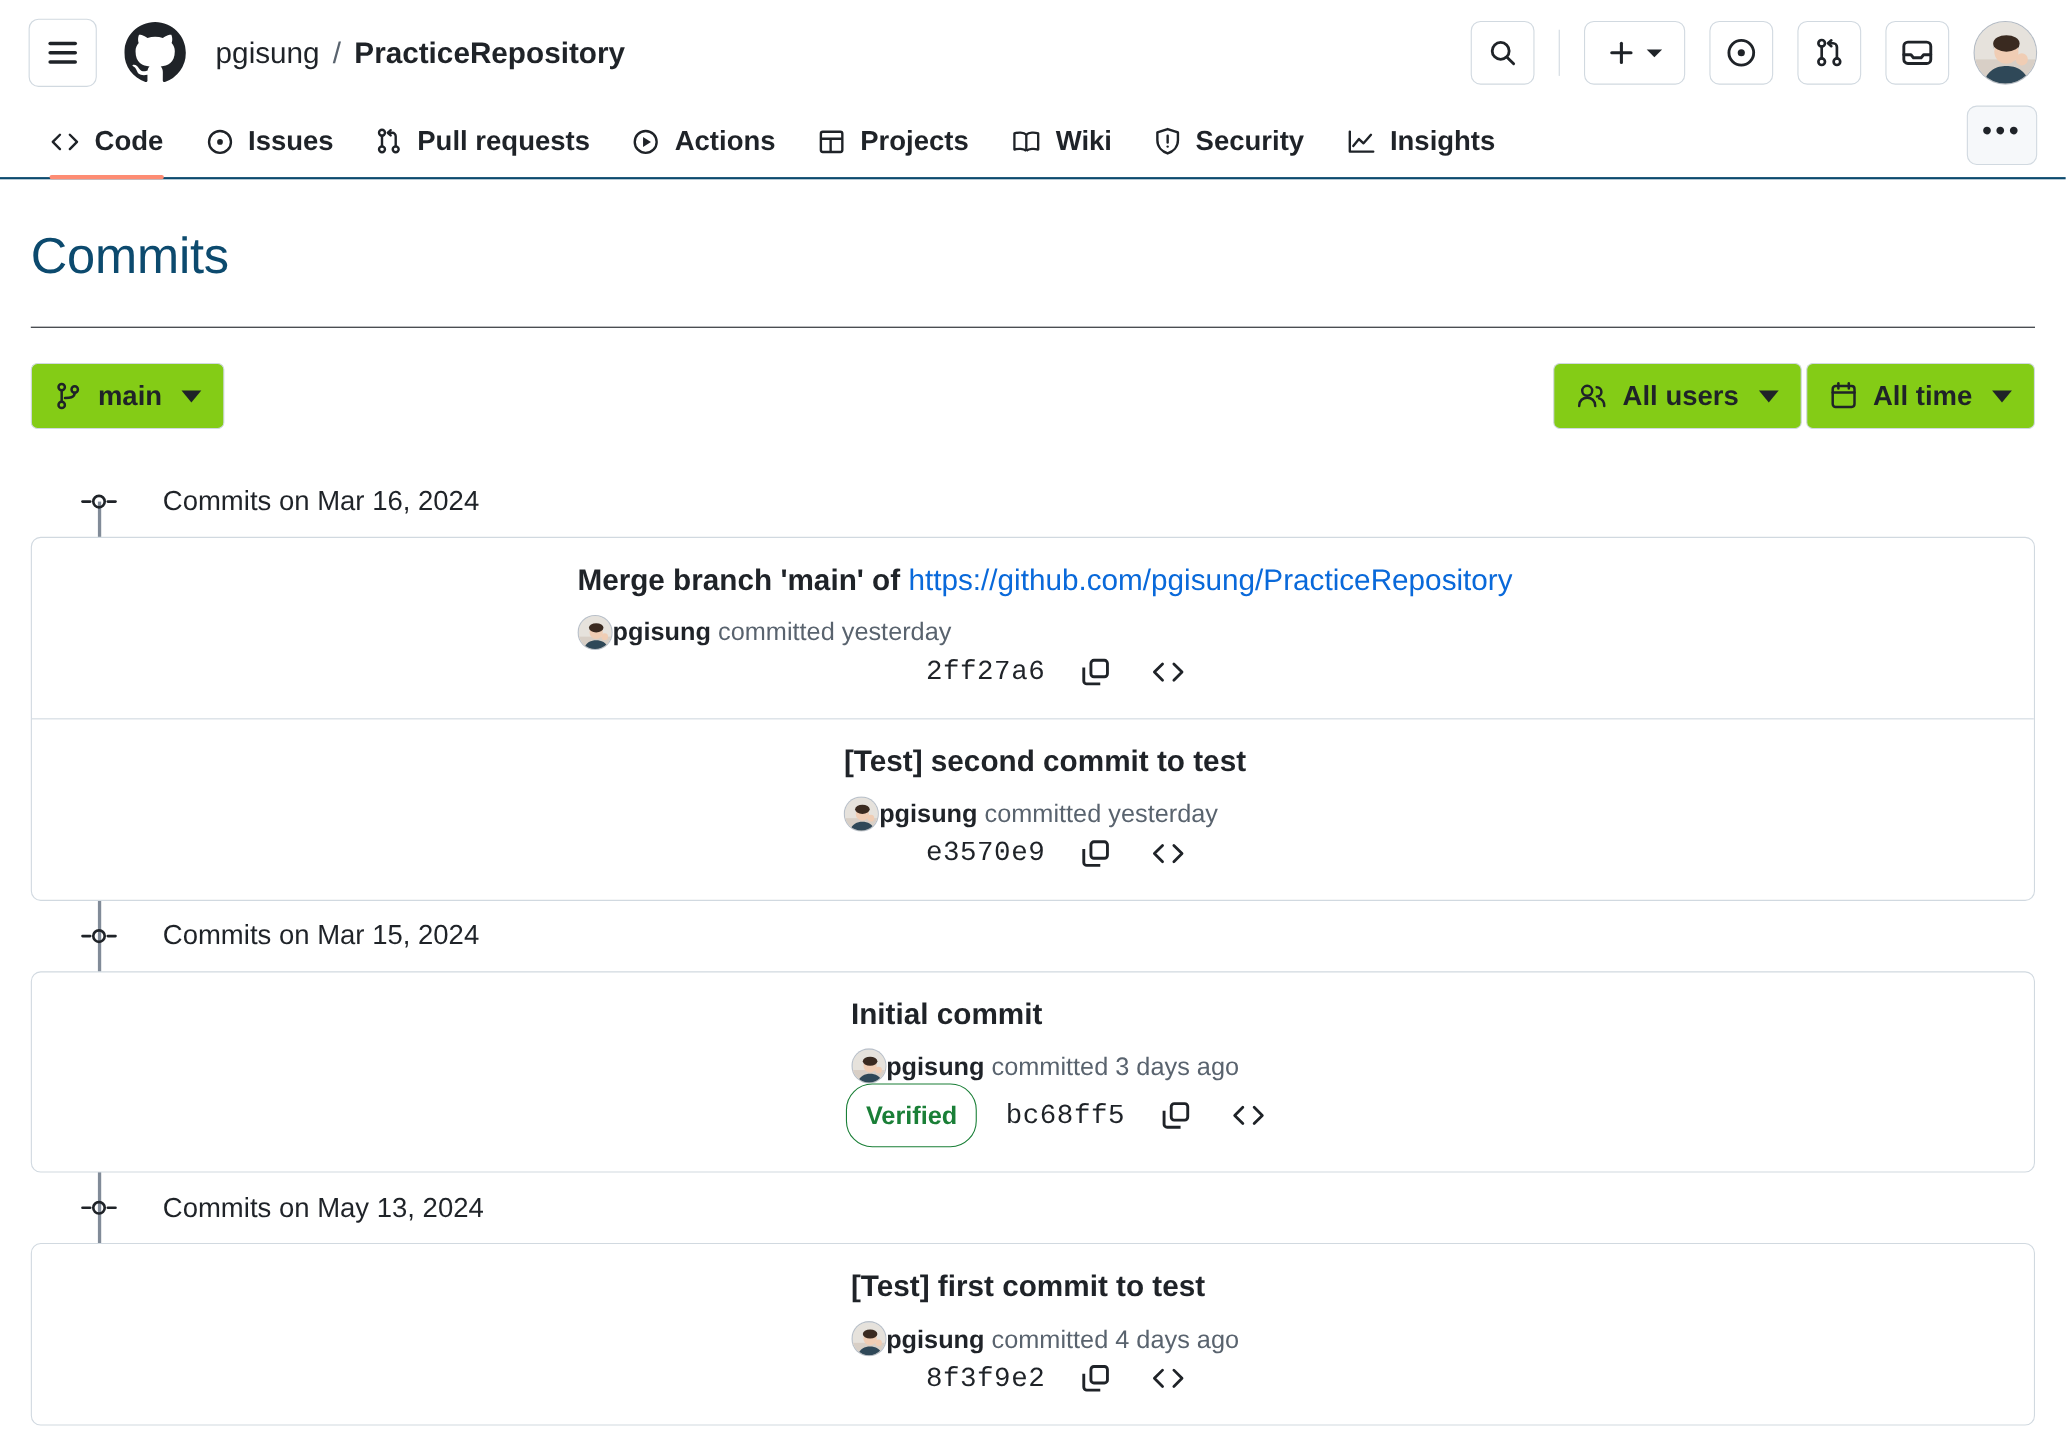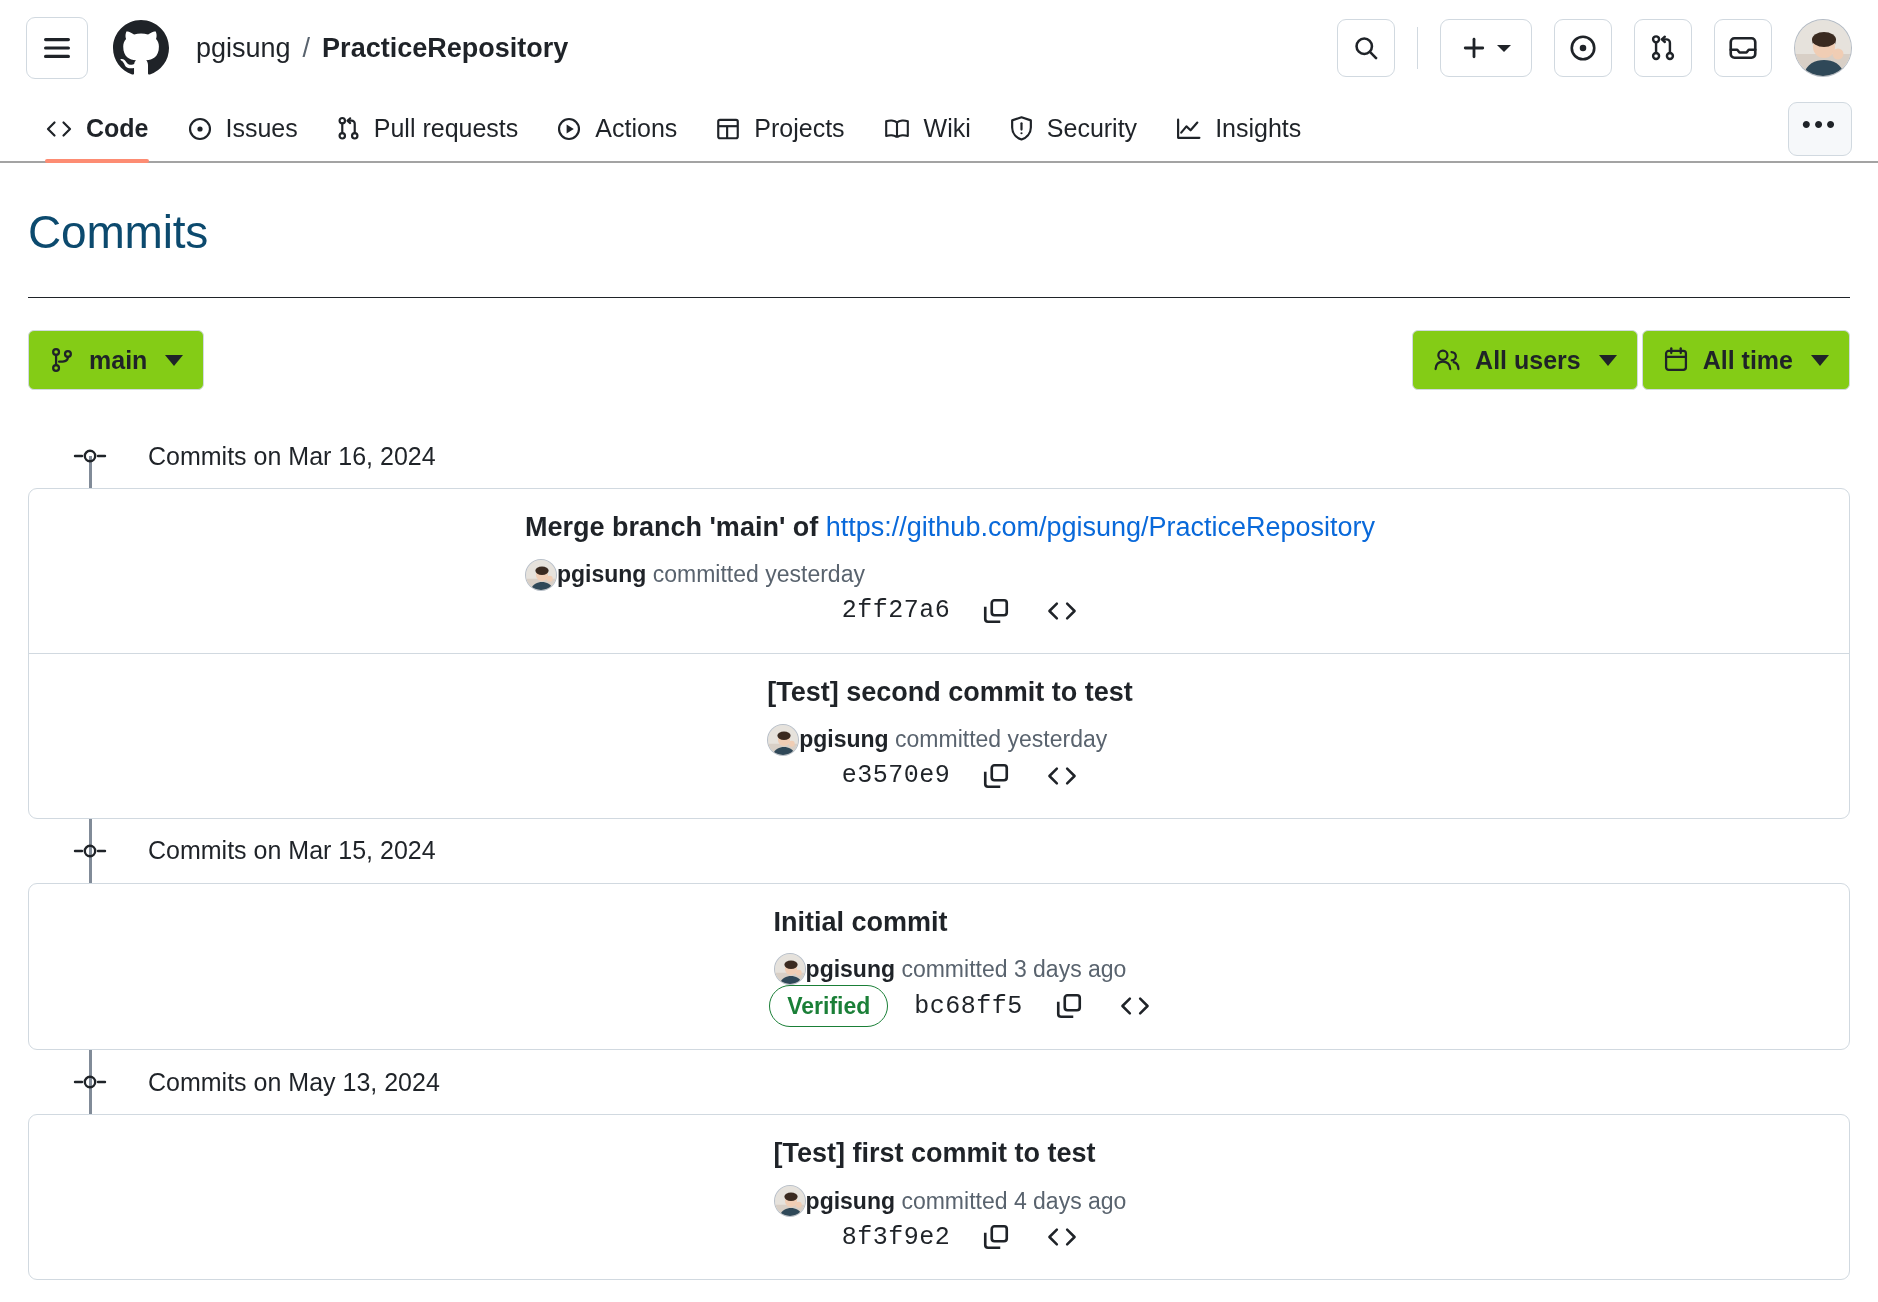--- a/index.html
+++ b/index.html
@@ -100,42 +100,42 @@
     overflow: hidden;
     cursor: pointer;
     border: 1px solid rgba(31,35,40,.15);
     background: #cdd5de;
   }
 
   
   .repo-nav {
     height: 67px;
     display: flex;
-    align-items: center;
     padding: 0 26px;
-    border-bottom: 2px solid #a3a3a3;
+    border-bottom: 2px solid #0c4a6e;
     position: relative;
   }
   .nav-list {
     display: flex;
     align-items: center;
     height: 100%;
   }
   .nav-item {
     display: flex;
     align-items: center;
     gap: 13px;
     height: 100%;
     padding: 0 19px;
     font-size: 25px;
     color: #1f2328;
     cursor: pointer;
     position: relative;
     white-space: nowrap;
     text-decoration: none;
+    font-weight: bold;
   }
   .nav-item.selected { font-weight: bold; }
   .nav-item.selected::after {
     content: "";
     position: absolute;
     left: 19px;
     right: 19px;
     bottom: -2px;
     height: 4px;
     background: #fd8c73;
@@ -309,21 +309,21 @@
   .commit-right {
     display: flex;
     align-items: center;
     gap: 26px;
     flex-shrink: 0;
     margin-left: 24px;
   }
   .verified-badge {
     display: inline-flex;
     align-items: center;
-    height: 42px;
+    height: 58px;
     padding: 0 17px;
     border: 1px solid #1a7f37;
     border-radius: 24px;
     color: #1a7f37;
     font-size: 23px;
     font-weight: bold;
     cursor: pointer;
     white-space: nowrap;
   }
   .sha {

